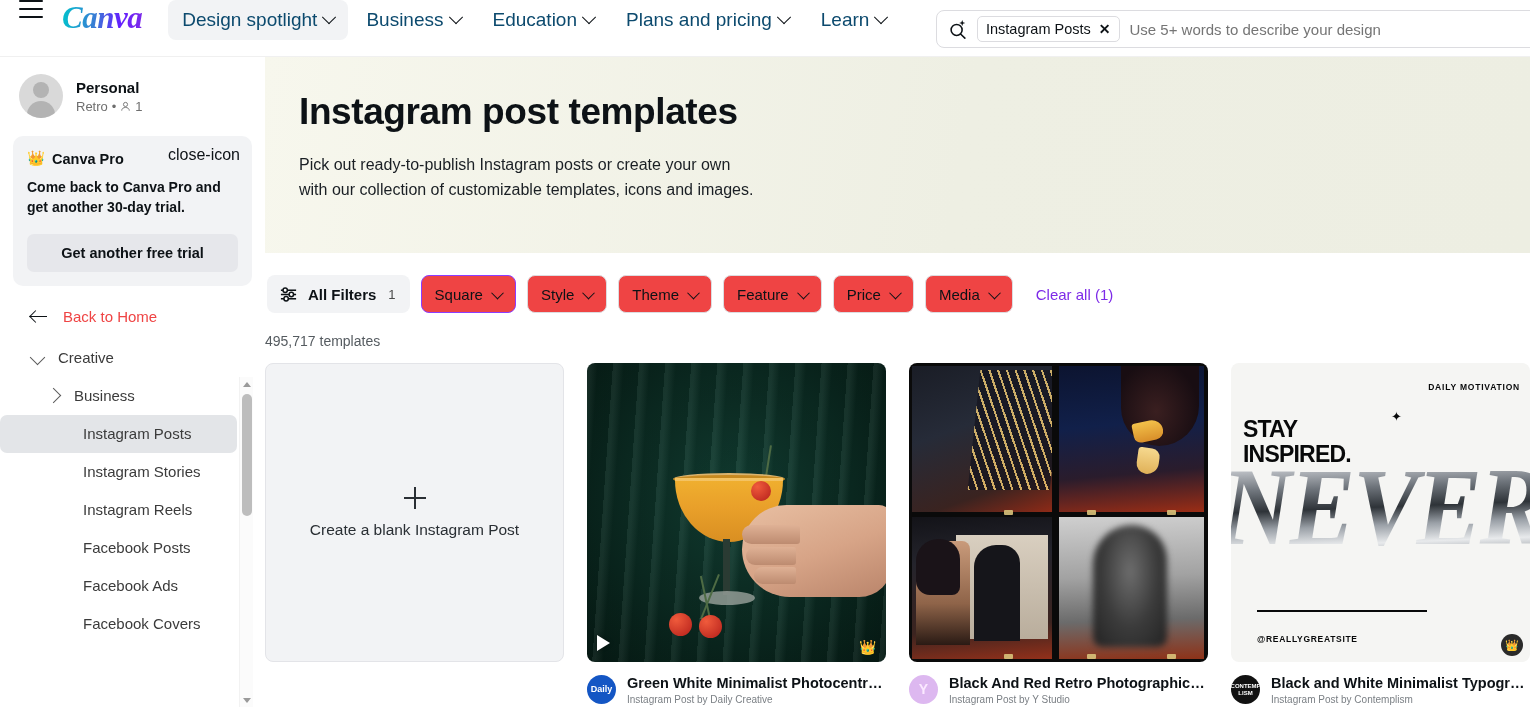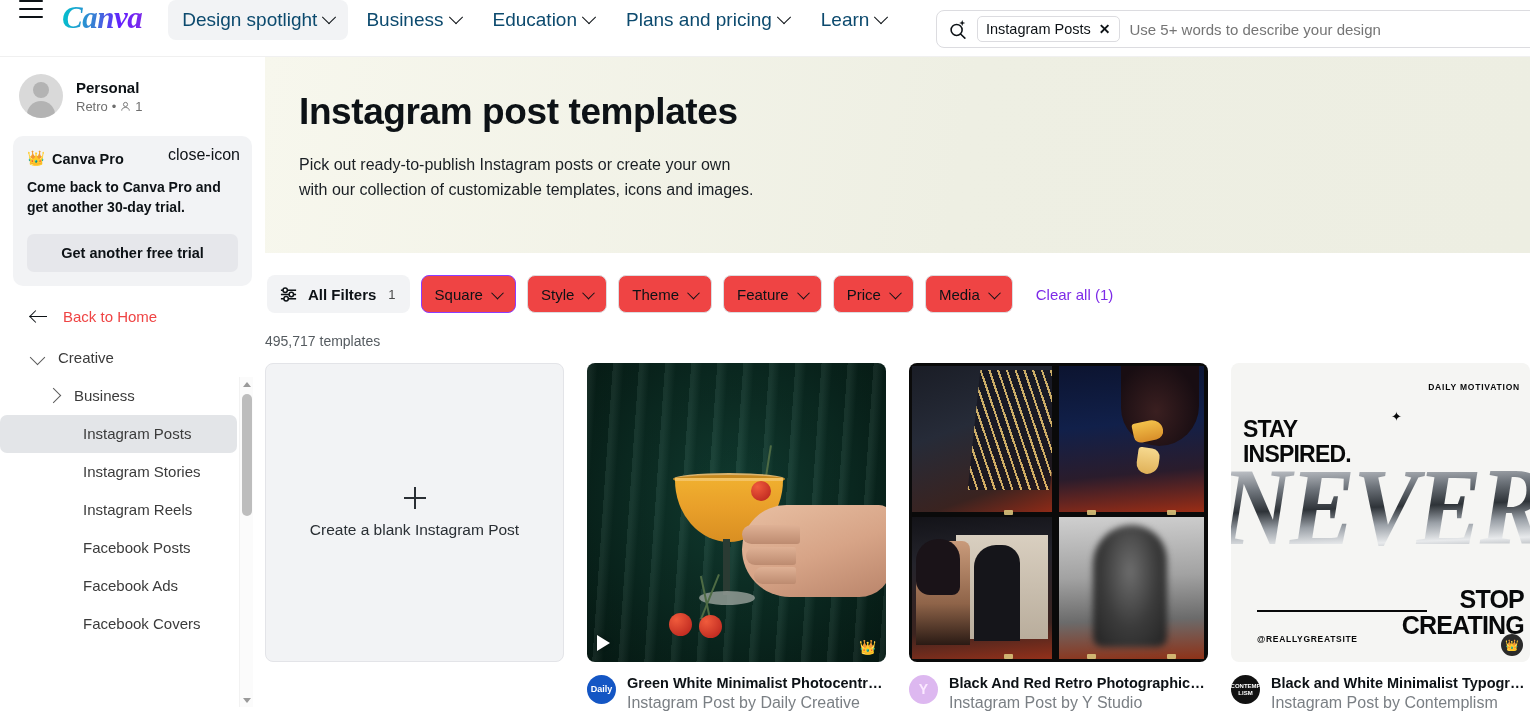--- a/index.html
+++ b/index.html
@@ -327,21 +327,21 @@
     display: flex; align-items: center; justify-content: center;
     font-size: 9px; font-weight: 700; overflow: hidden;
     text-align: center; line-height: 1.05;
   }
   .meta-text { min-width: 0; }
   .meta-title {
     font-size: 14.5px; font-weight: 700; color: #0d1216;
     white-space: nowrap; overflow: hidden; text-overflow: ellipsis;
     max-width: 258px;
   }
-  .meta-sub { font-size: 16px; color: #7a7f84; margin-top: 3px; white-space: nowrap; }
+  .meta-sub { font-size: 10px; color: #7a7f84; margin-top: 3px; white-space: nowrap; }
 
   
   .t1 { background: radial-gradient(ellipse at 50% 45%, #124034 0%, #0b2b22 55%, #061a14 100%); }
   .velvet {
     position: absolute; inset: 0;
     background: repeating-linear-gradient(94deg,
       rgba(255,255,255,.055) 0px, rgba(255,255,255,.055) 3px,
       rgba(0,0,0,.10) 11px, rgba(0,0,0,.10) 26px);
   }
   .glass-bowl {
@@ -721,24 +721,20 @@
       <div class="thumb t3">
         <div class="t3-h">
           <span>STAY</span><br>
           <span>INSPIRED.</span>
         </div>
         <div class="t3-tag">DAILY MOTIVATION</div>
         <div class="t3-spark">✦</div>
         <div class="t3-chrome">NEVER</div>
         <div class="t3-rule"></div>
         <div class="t3-handle">@REALLYGREATSITE</div>
-        <div class="t3-stop">
-          <span>STOP</span><br>
-          <span>CREATING</span>
-        </div>
         <div class="crown-badge onwhite">👑</div>
       </div>
       <div class="meta">
         <div class="meta-avatar" style="background:#111;color:#fff;font-size:6px;">CONTEMP LISM</div>
         <div class="meta-text">
           <div class="meta-title">Black and White Minimalist Typogra…</div>
           <div class="meta-sub">Instagram Post by Contemplism</div>
         </div>
       </div>
     </div>

